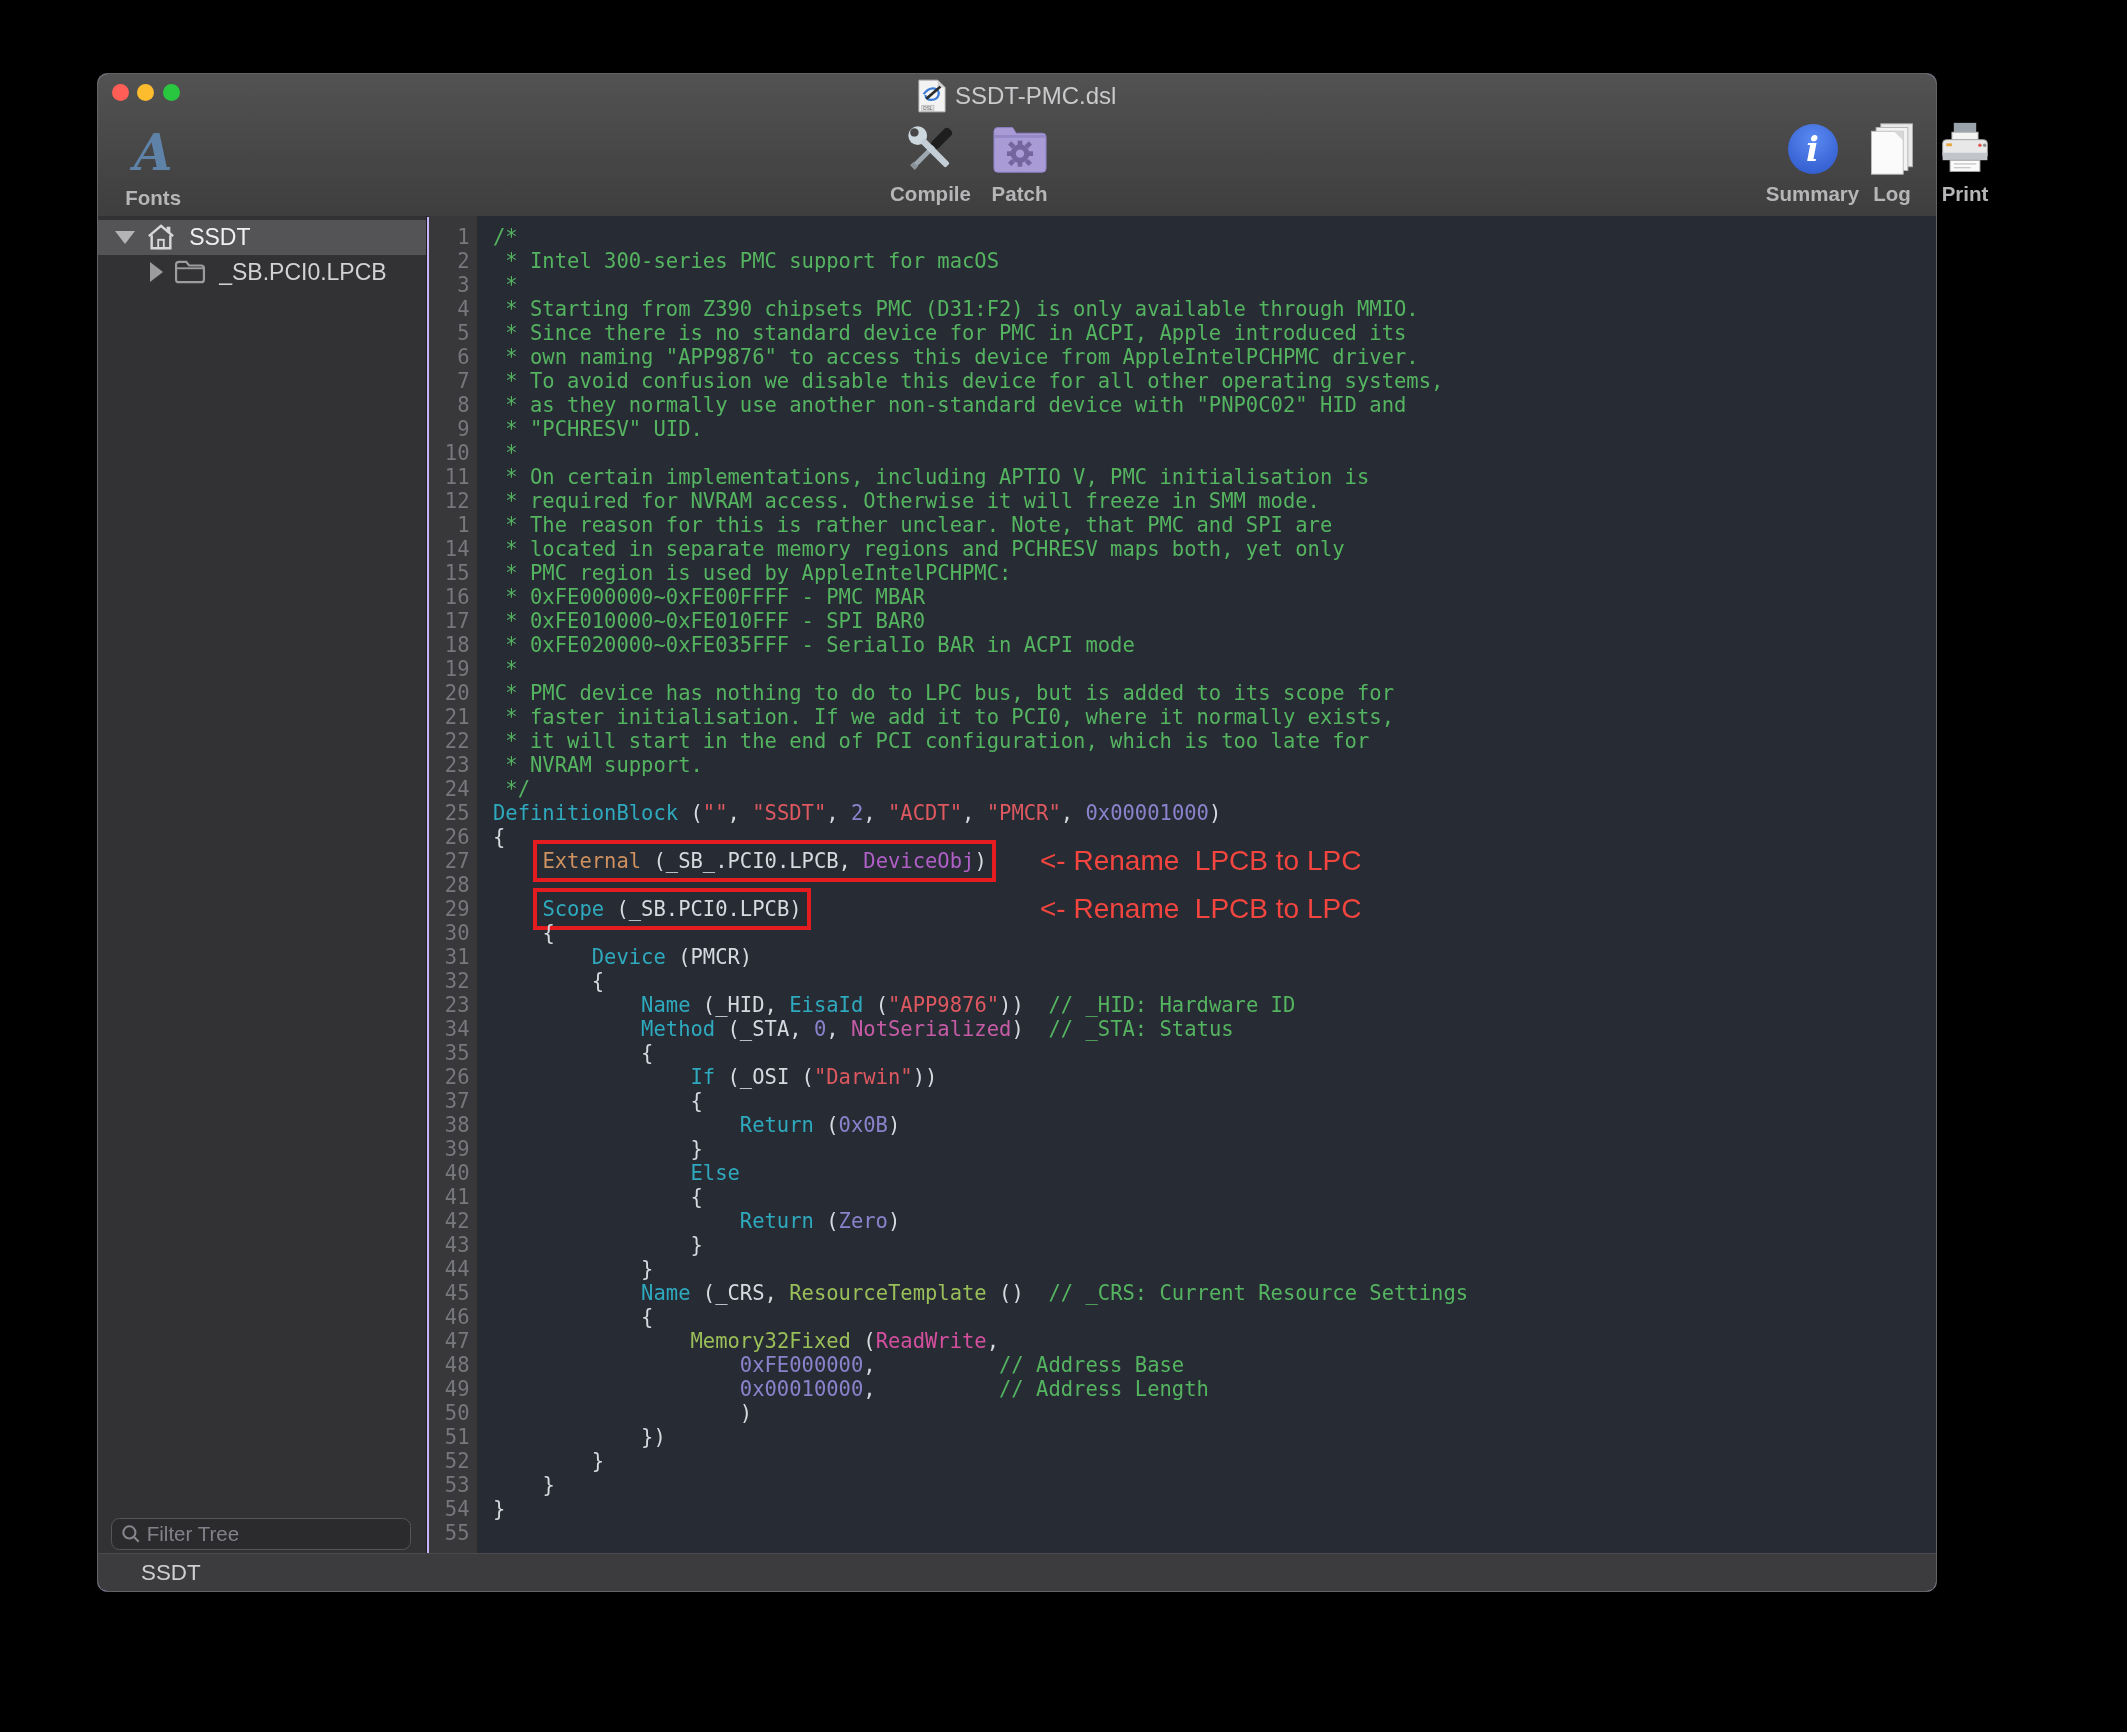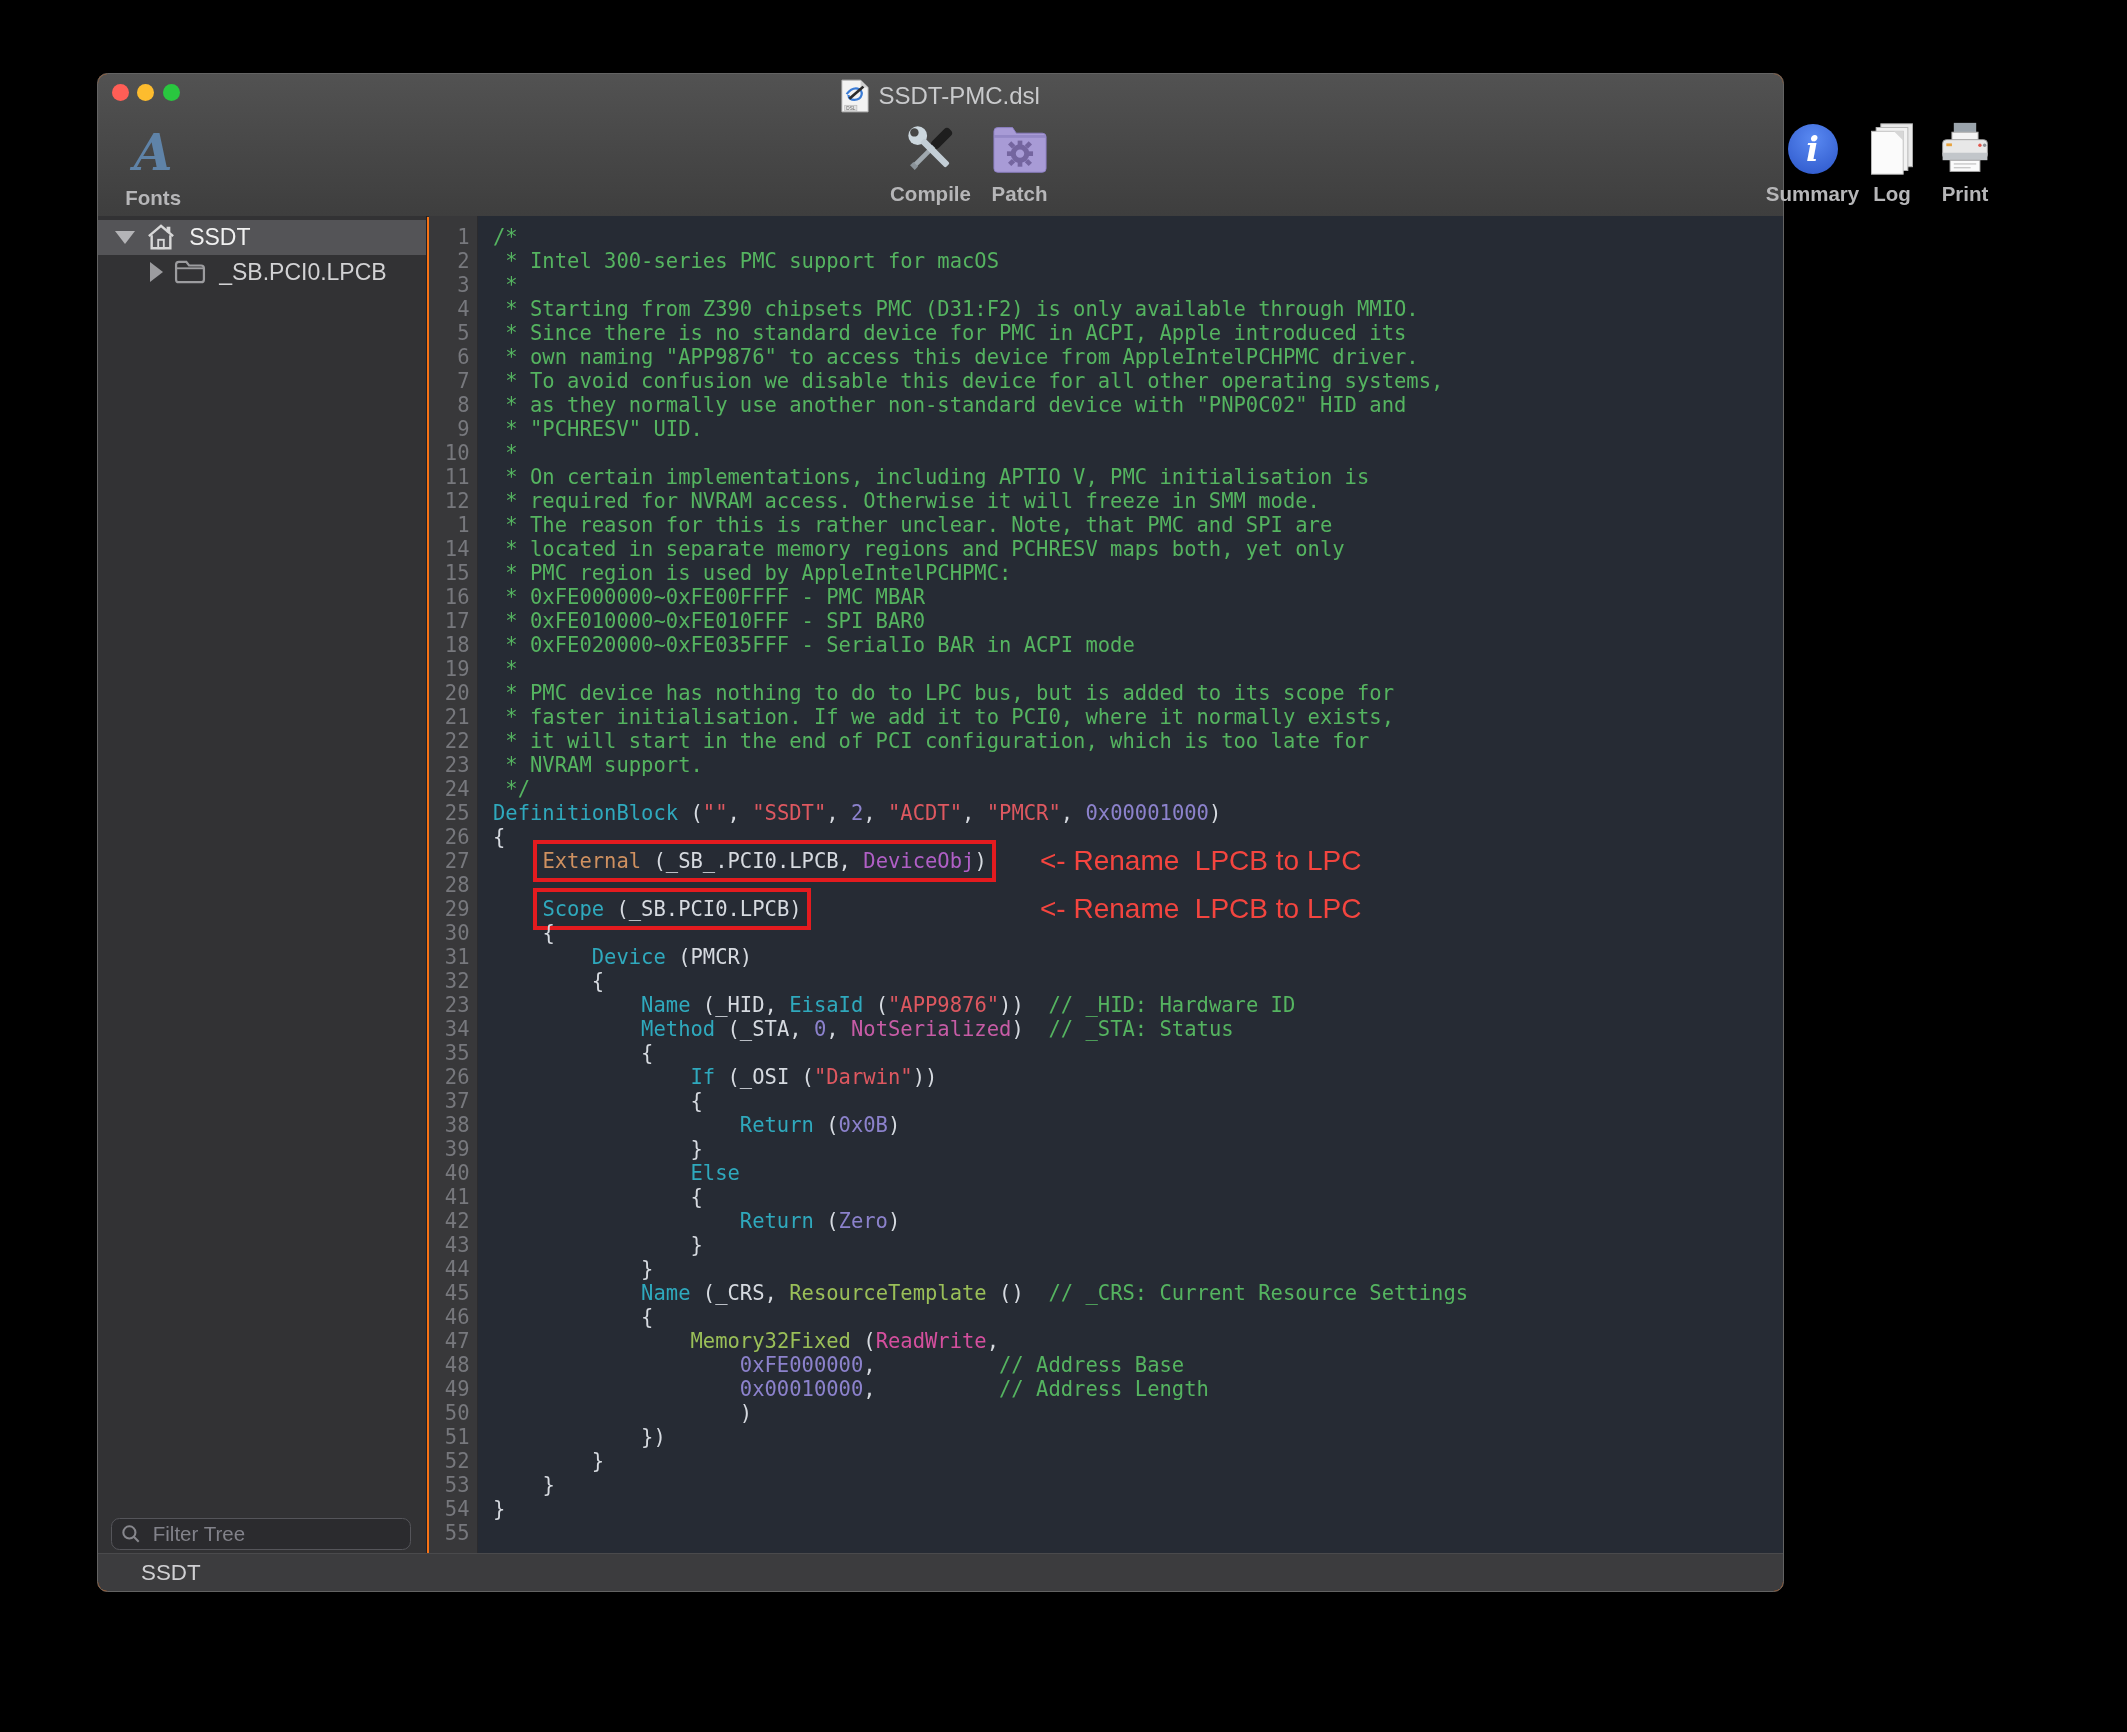--- a/index.html
+++ b/index.html
@@ -1,19 +1,19 @@
 <!DOCTYPE html>
 <html style="font-size:15px"><head>
 <meta charset="utf-8">
 <style>
   html,body{margin:0;padding:0;background:#000;}
   .screen{position:relative;width:2127px;height:1732px;background:#000;overflow:hidden;
           font-family:"Liberation Sans",sans-serif;}
-  .window{position:absolute;left:97px;top:73px;width:1687px;height:1519px;
-          background:#f97316;border:0.9px solid #636363;border-radius:10.3px;box-sizing:border-box;}
+  .window{position:absolute;left:97px;top:73px;width:1840px;height:1519px;
+          background:#c4b5fd;border:0.9px solid #636363;border-radius:10.3px;box-sizing:border-box;}
   
   .chrome{position:absolute;left:0;top:0;right:0;height:142px;
           background:linear-gradient(#525252,#3e3e3e);border-bottom:0.9px solid #282828;
           border-radius:9.3px 9.3px 0 0;}
   .lights{position:absolute;left:14px;top:10.3px;display:flex;gap:8.4px;}
   .light{width:17px;height:17px;border-radius:50%;}
   .titlewrap{position:absolute;left:0;right:0;top:3.7px;height:37px;display:flex;
              justify-content:center;align-items:center;gap:9.3px;}
   .title{font-size:24px;color:#c9cacc;}
   .tool{position:absolute;width:103px;text-align:center;top:43px;}
@@ -33,21 +33,21 @@
   .tree-row{height:35px;display:flex;align-items:center;font-size:23px;color:#d2d2d4;white-space:nowrap;}
   .tree-row.sel{background:#545457;color:#f0f0f0;}
   .caret{width:0;height:0;display:inline-block;margin-right:11.2px;}
   .caret.open{border-left:10.3px solid transparent;border-right:10.3px solid transparent;
               border-top:13px solid #b4b4b7;margin-left:17px;}
   .caret.closed{border-top:10.3px solid transparent;border-bottom:10.3px solid transparent;
                 border-left:13px solid #9c9c9f;margin-left:52px;}
   .tree-ic{margin-right:13px;display:inline-flex;}
   .filter{position:absolute;left:13px;bottom:5.6px;width:300px;height:32px;
           border:1.9px solid #55555a;border-radius:8.4px;background:#2b2b2e;
-          display:flex;align-items:center;gap:9px;padding:0 9.3px;box-sizing:border-box;}
+          display:flex;align-items:center;gap:3px;padding:0 9.3px;box-sizing:border-box;}
   .filter input{background:transparent;border:none;outline:none;color:#bfbfc4;
                 font-size:20.5px;width:100%;font-family:"Liberation Sans",sans-serif;}
   .filter input::placeholder{color:#82828a;}
   
   .editor{position:absolute;left:331px;top:142px;right:0;bottom:37px;background:#262b34;
           display:flex;overflow:hidden;}
   .gutter{width:49px;background:#38383a;border-right:0.9px solid #2b2b2e;box-sizing:border-box;
           padding:9.3px 7.5px 0 0;text-align:right;
           font-family:"DejaVu Sans Mono",monospace;font-size:20.5px;line-height:24px;color:#77787d;}
   .gut-line{height:24px;position:relative;}

